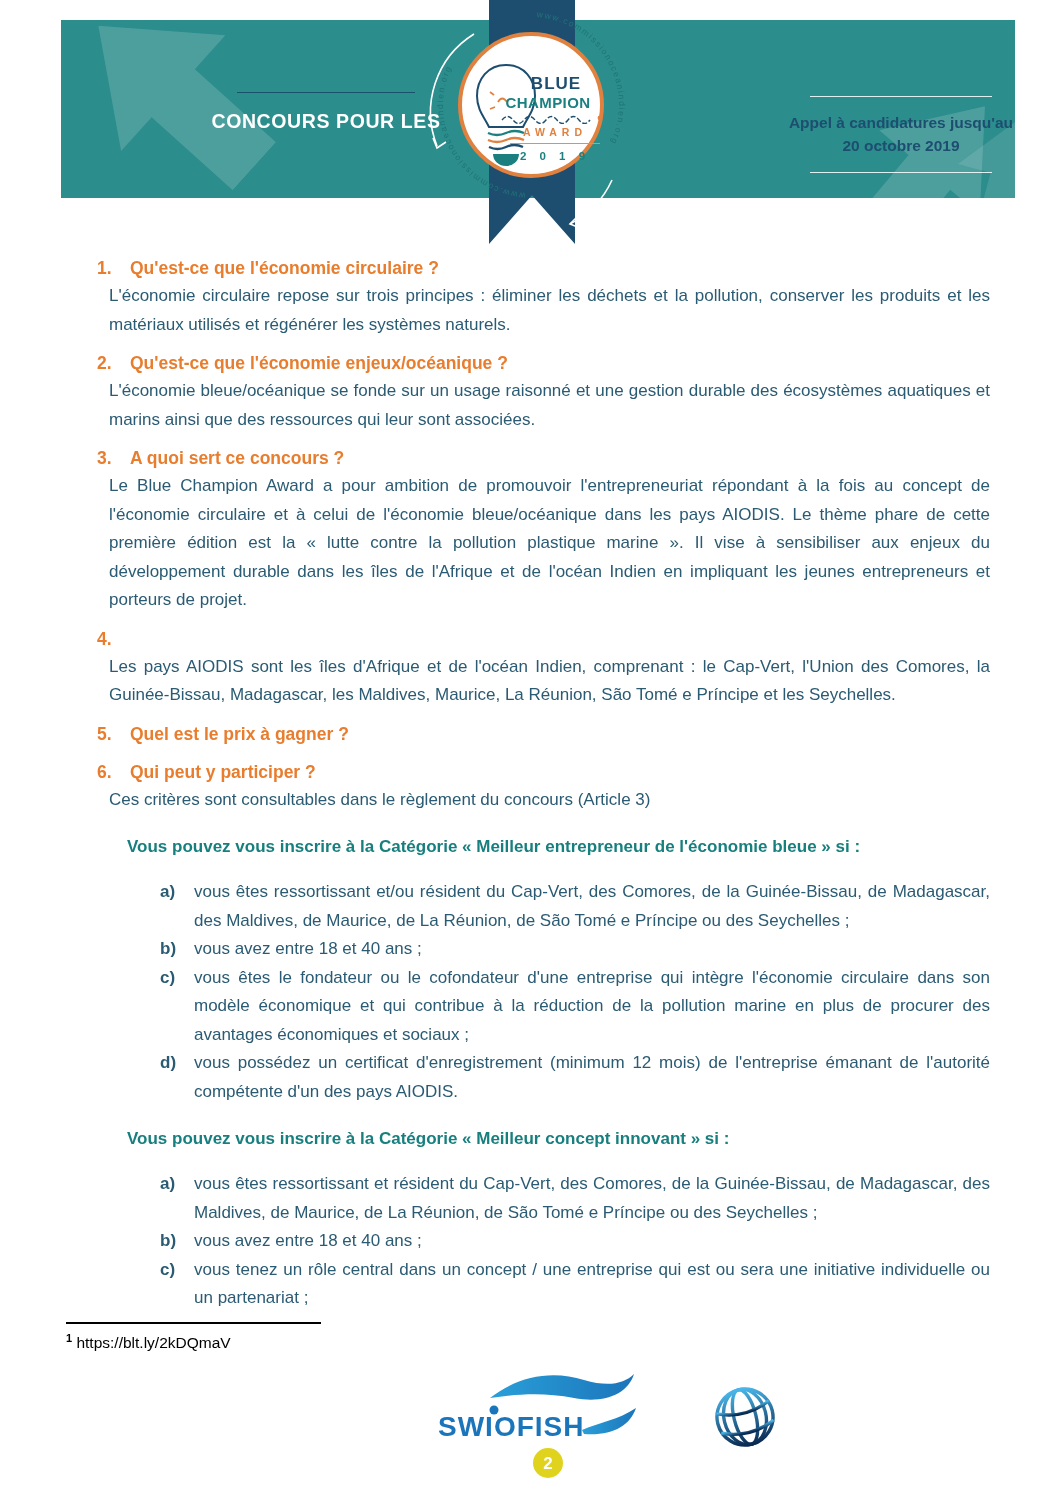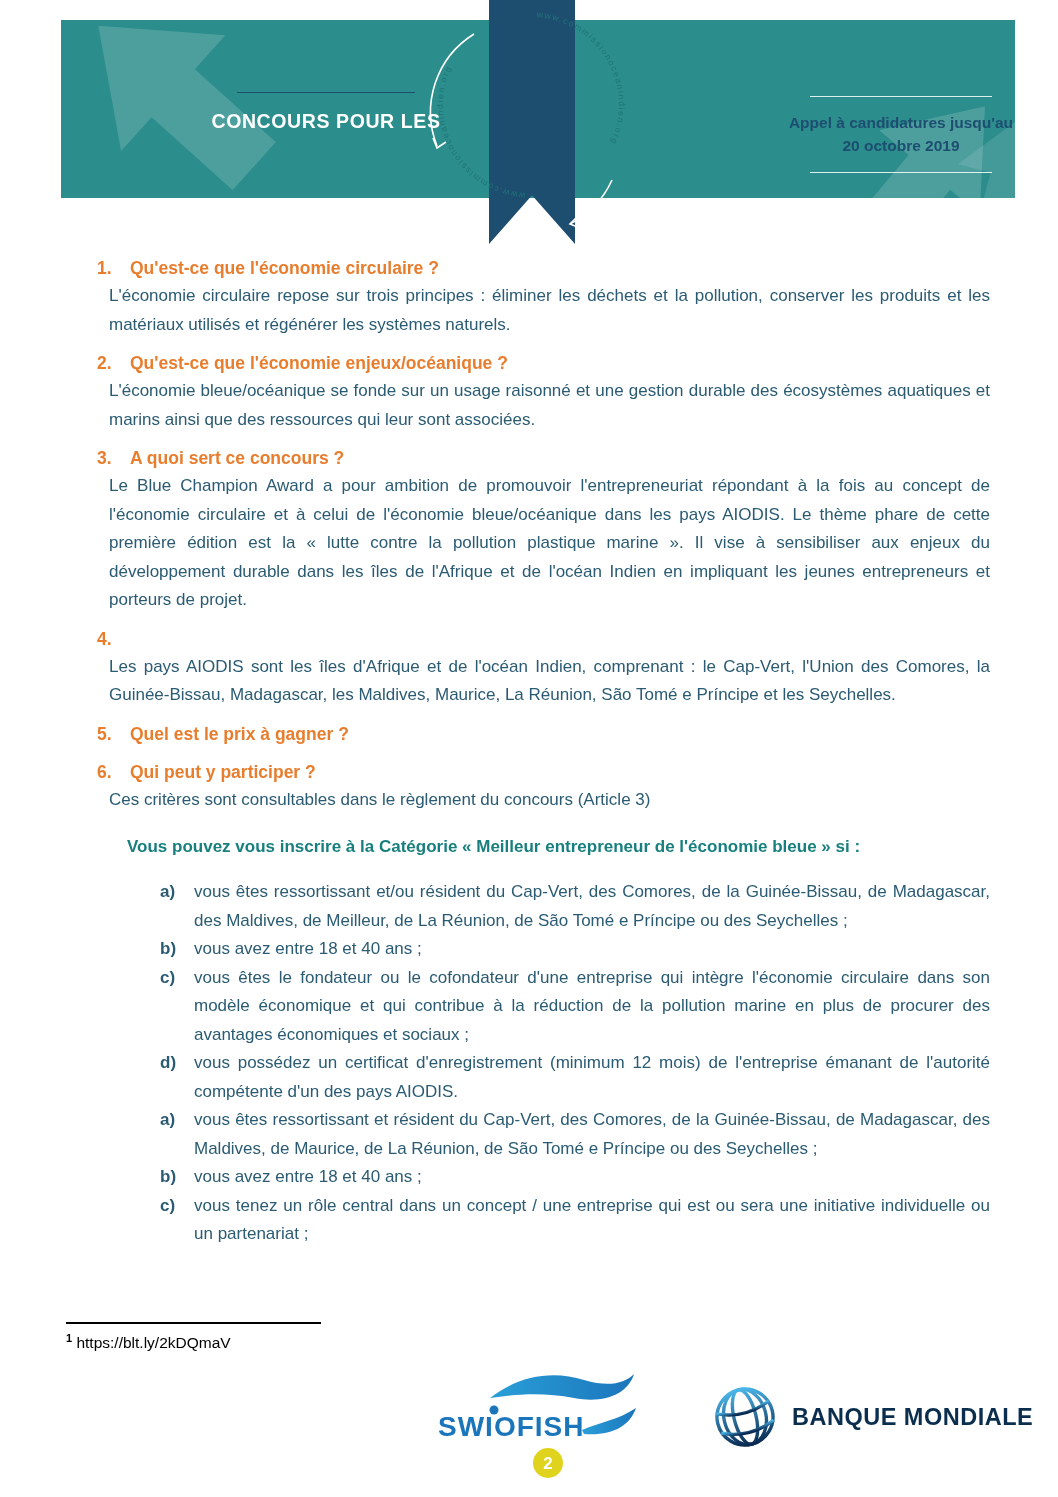--- a/index.html
+++ b/index.html
@@ -109,20 +109,39 @@
       <text font-size="8.5" letter-spacing="1.6" fill="#1f7576" font-family="Liberation Sans, sans-serif">
         <textPath href="#orbitPath" startOffset="1%">www.commissionoceanindien.org</textPath>
         <textPath href="#orbitPath" startOffset="51%">www.commissionoceanindien.org</textPath>
       </text>
       <path d="M 474,34 A 92,92 0 0 0 437,146" stroke="#ffffff" stroke-width="1.6" fill="none"></path>
       <path d="M 433,138 l 4,10 l 9,-6" stroke="#ffffff" stroke-width="1.6" fill="none"></path>
       <path d="M 612,180 A 92,92 0 0 1 570,224" stroke="#ffffff" stroke-width="1.6" fill="none"></path>
       <path d="M 578,216 l -8,8 l 10,4" stroke="#ffffff" stroke-width="1.6" fill="none"></path>
     </svg>
 
+    <div class="medal">
+      <svg class="bulb" width="72" height="110" viewBox="0 0 72 110">
+        <path d="M36,3 C18,3 7,17 7,34 C7,48 15,56 19,65 L53,65 C57,56 65,48 65,34 C65,17 54,3 36,3 Z" fill="none" stroke="#1d4e70" stroke-width="2"></path>
+        <path d="M18,71 q9,4 18,0 q9,-4 18,0" fill="none" stroke="#1b8080" stroke-width="2.4"></path>
+        <path d="M18,78 q9,4 18,0 q9,-4 18,0" fill="none" stroke="#e0813f" stroke-width="2.4"></path>
+        <path d="M19,85 q8.5,4 17,0 q8.5,-4 17,0" fill="none" stroke="#1d4e70" stroke-width="2.4"></path>
+        <path d="M23,92 a 13,12 0 0 0 26,0 Z" fill="#1b7f80"></path>
+        <path d="M28,40 q4,-7 9,0" fill="none" stroke="#e0813f" stroke-width="1.8"></path>
+        <path d="M24,33 l -4,-3 M25,45 l -5,2" stroke="#e0813f" stroke-width="1.6"></path>
+      </svg>
+      <div class="l-blue">BLUE</div>
+      <div class="l-champ">CHAMPION</div>
+      <svg class="wavy" width="104" height="10" viewBox="0 0 104 10">
+        <path d="M2,6 q5.5,-7 11,0 t11,0 t11,0 t11,0 t11,0 t11,0 t11,0 t11,0" fill="none" stroke="#1d4e70" stroke-width="1.4" stroke-dasharray="5 2"></path>
+        <circle cx="100" cy="4" r="2.4" fill="#e0813f"></circle>
+      </svg>
+      <div class="l-award">AWARD</div>
+      <div class="l-year">2 0 1 9</div>
+    </div>
   </div>
 
   <div class="content">
 
     <div class="q-head">
       <span class="q-num">1.</span>
       <span>Qu'est-ce que l'économie circulaire ?</span>
     </div>
     <p class="ans">L'économie circulaire repose sur trois principes : éliminer les déchets et la pollution, conserver les produits et les matériaux utilisés et régénérer les systèmes naturels.</p>
 
@@ -151,36 +170,37 @@
     <div class="q-head">
       <span class="q-num">6.</span>
       <span>Qui peut y participer ?</span>
     </div>
     <p class="ans">Ces critères sont consultables dans le règlement du concours (Article 3)</p>
 
     <div class="cat-head">Vous pouvez vous inscrire à la Catégorie « Meilleur entrepreneur de l'économie bleue » si :</div>
     <div class="cat-list">
       <div class="li">
         <span class="li-label">a)</span>
-        <span class="li-text">vous êtes ressortissant et/ou résident du Cap-Vert, des Comores, de la Guinée-Bissau, de Madagascar, des Maldives, de Meilleur, de La Réunion, de São Tomé e Príncipe ou des Seychelles ;</span>
+        <span class="li-text">vous êtes ressortissant et/ou résident du Cap-Vert, des Comores, de la Guinée-Bissau, de Madagascar, des Maldives, de Maurice, de La Réunion, de São Tomé e Príncipe ou des Seychelles ;</span>
       </div>
       <div class="li">
         <span class="li-label">b)</span>
         <span class="li-text">vous avez entre 18 et 40 ans ;</span>
       </div>
       <div class="li">
         <span class="li-label">c)</span>
         <span class="li-text">vous êtes le fondateur ou le cofondateur d'une entreprise qui intègre l'économie circulaire dans son modèle économique et qui contribue à la réduction de la pollution marine en plus de procurer des avantages économiques et sociaux ;</span>
       </div>
       <div class="li">
         <span class="li-label">d)</span>
         <span class="li-text">vous possédez un certificat d'enregistrement (minimum 12 mois) de l'entreprise émanant de l'autorité compétente d'un des pays AIODIS.</span>
       </div>
     </div>
 
+    <div class="cat-head">Vous pouvez vous inscrire à la Catégorie « Meilleur concept innovant » si :</div>
     <div class="cat-list">
       <div class="li">
         <span class="li-label">a)</span>
         <span class="li-text">vous êtes ressortissant et résident du Cap-Vert, des Comores, de la Guinée-Bissau, de Madagascar, des Maldives, de Maurice, de La Réunion, de São Tomé e Príncipe ou des Seychelles ;</span>
       </div>
       <div class="li">
         <span class="li-label">b)</span>
         <span class="li-text">vous avez entre 18 et 40 ans ;</span>
       </div>
       <div class="li">
@@ -222,17 +242,16 @@
           </linearGradient>
         </defs>
         <g transform="rotate(-14 35 35)" fill="none" stroke="url(#wbg)" stroke-width="3.4">
           <circle cx="35" cy="35" r="28"></circle>
           <ellipse cx="35" cy="35" rx="11" ry="28"></ellipse>
           <ellipse cx="35" cy="35" rx="21" ry="28"></ellipse>
           <path d="M8,25 Q35,37 62,25"></path>
           <path d="M8,45 Q35,57 62,45"></path>
         </g>
       </svg>
-      <div class="wb-text">BANQUE MONDIALE</div>
     </div>
   </div>
 
 </div>
 
 </body></html>

